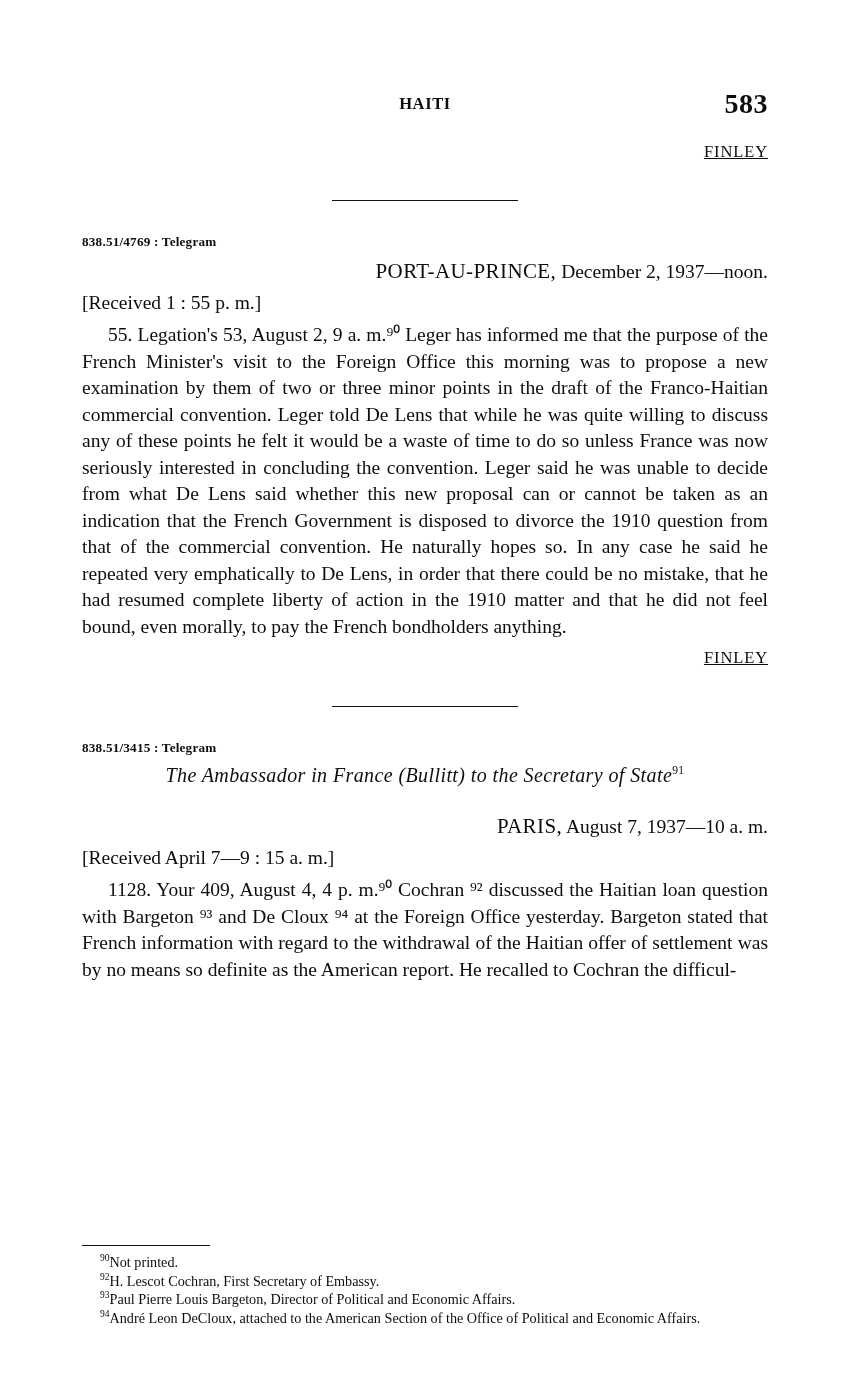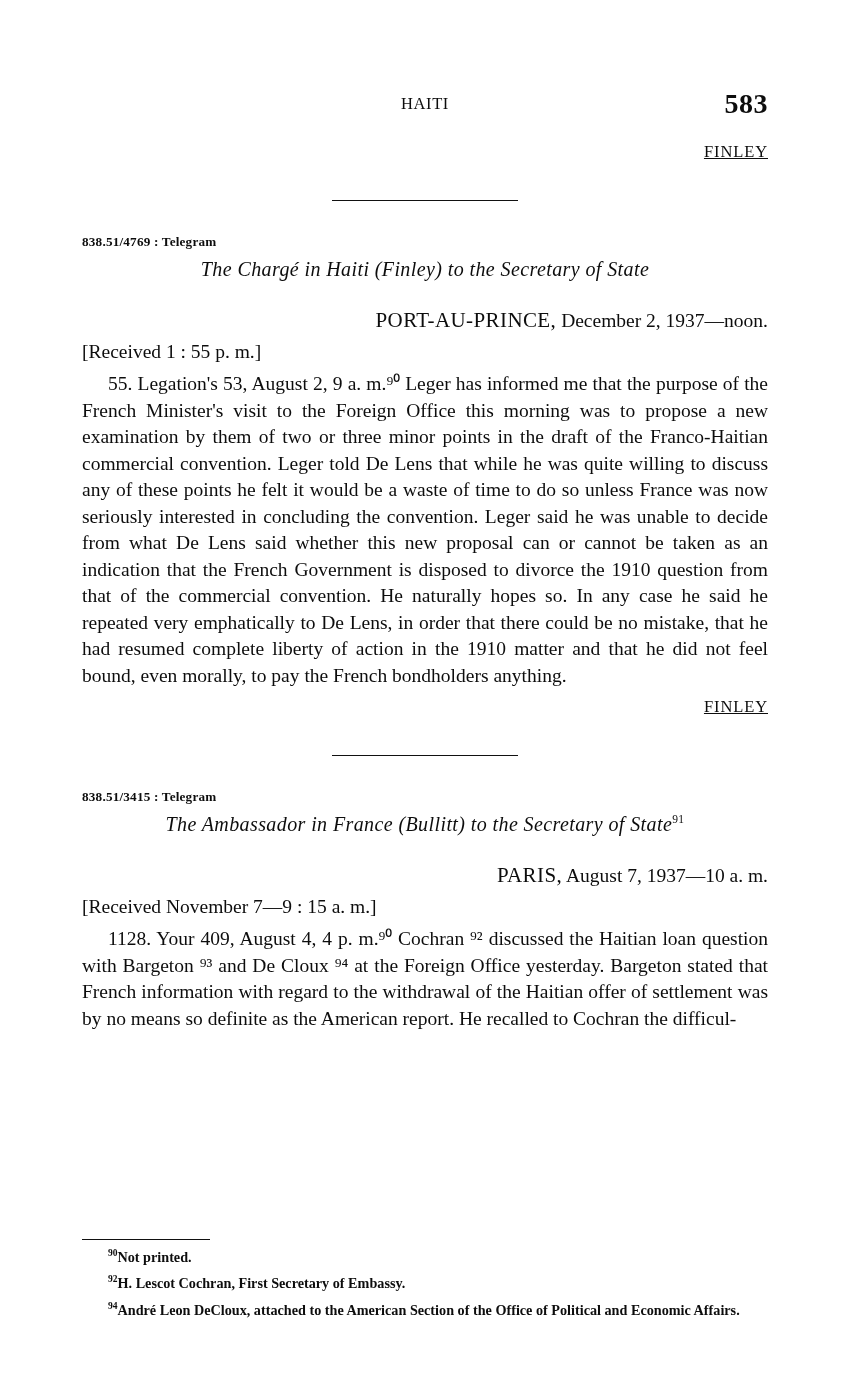--- a/index.html
+++ b/index.html
@@ -31,21 +31,21 @@
   }
   .running-head {
     position: absolute;
     left: 0; right: 0;
     top: 6px;
     text-align: center;
     font-size: 16.5px;
     letter-spacing: 0.6px;
     font-variant: small-caps;
     text-transform: uppercase;
-    font-weight: 400;
+    font-weight: 700;
   }
   .folio {
     position: absolute;
     right: 0;
     top: 0;
     font-size: 28px;
     font-weight: 700;
     letter-spacing: 0.5px;
   }
   
@@ -131,23 +131,22 @@
   .fn-rule {
     width: 128px;
     height: 0;
     border-top: 1.5px solid #111;
     margin: 0 0 7px 0;
   }
   .fn {
     font-size: 14.2px;
     line-height: 18.5px;
     text-align: justify;
-    margin: 8px;
+    margin: 0;
     text-indent: 18px;
-    font-weight: bold;
   }
   .fn sup {
     font-size: 9.5px;
   }
 </style>
 </head>
 <body>
 
 <div class="page">
 
@@ -156,40 +155,40 @@
     <div class="folio">583</div>
   </div>
 
   <p class="signature">Finley</p>
 
   <div class="rule-wrap">
     <span class="rule"></span>
   </div>
 
   <div class="doc-file">838.51/4769 : Telegram</div>
-  <div class="doc-title">The Chargé in Haiti (Finley) to the Secretary of State</div>
   <div class="dateline">
     <span class="place">Port-au-Prince,</span><span> December 2, 1937—noon.</span>
   </div>
   <div class="received">[Received 1 : 55 p. m.]</div>
   <p class="para indent">55. Legation's 53, August 2, 9 a. m.⁹⁰  Leger has informed me that the purpose of the French Minister's visit to the Foreign Office this morning was to propose a new examination by them of two or three minor points in the draft of the Franco-Haitian commercial convention.  Leger told De Lens that while he was quite willing to discuss any of these points he felt it would be a waste of time to do so unless France was now seriously interested in concluding the convention. Leger said he was unable to decide from what De Lens said whether this new proposal can or cannot be taken as an indication that the French Government is disposed to divorce the 1910 question from that of the commercial convention.  He naturally hopes so.  In any case he said he repeated very emphatically to De Lens, in order that there could be no mistake, that he had resumed complete liberty of action in the 1910 matter and that he did not feel bound, even morally, to pay the French bondholders anything.</p>
   <p class="signature">Finley</p>
 
   <div class="rule-wrap">
     <span class="rule"></span>
   </div>
 
   <div class="doc-file">838.51/3415 : Telegram</div>
   <div class="doc-title"><span>The Ambassador in France (Bullitt) to the Secretary of State</span><span class="sup">91</span></div>
   <div class="dateline">
     <span class="place">Paris,</span><span> August 7, 1937—10 a. m.</span>
   </div>
-  <div class="received">[Received November 7—9 : 15 a. m.]</div>
+  <div class="received">[Received April 7—9 : 15 a. m.]</div>
   <p class="para indent">1128. Your 409, August 4, 4 p. m.⁹⁰  Cochran ⁹² discussed the Haitian loan question with Bargeton ⁹³ and De Cloux ⁹⁴ at the Foreign Office yesterday.  Bargeton stated that French information with regard to the withdrawal of the Haitian offer of settlement was by no means so definite as the American report.  He recalled to Cochran the difficul-</p>
 
   <div class="footnotes">
     <div class="fn-rule"></div>
     <p class="fn"><sup>90</sup><span>Not printed.</span></p>
     <p class="fn"><sup>92</sup><span>H. Lescot Cochran, First Secretary of Embassy.</span></p>
+    <p class="fn"><sup>93</sup><span>Paul Pierre Louis Bargeton, Director of Political and Economic Affairs.</span></p>
     <p class="fn"><sup>94</sup><span>André Leon DeCloux, attached to the American Section of the Office of Political and Economic Affairs.</span></p>
   </div>
 
 </div>
 
 </body></html>

